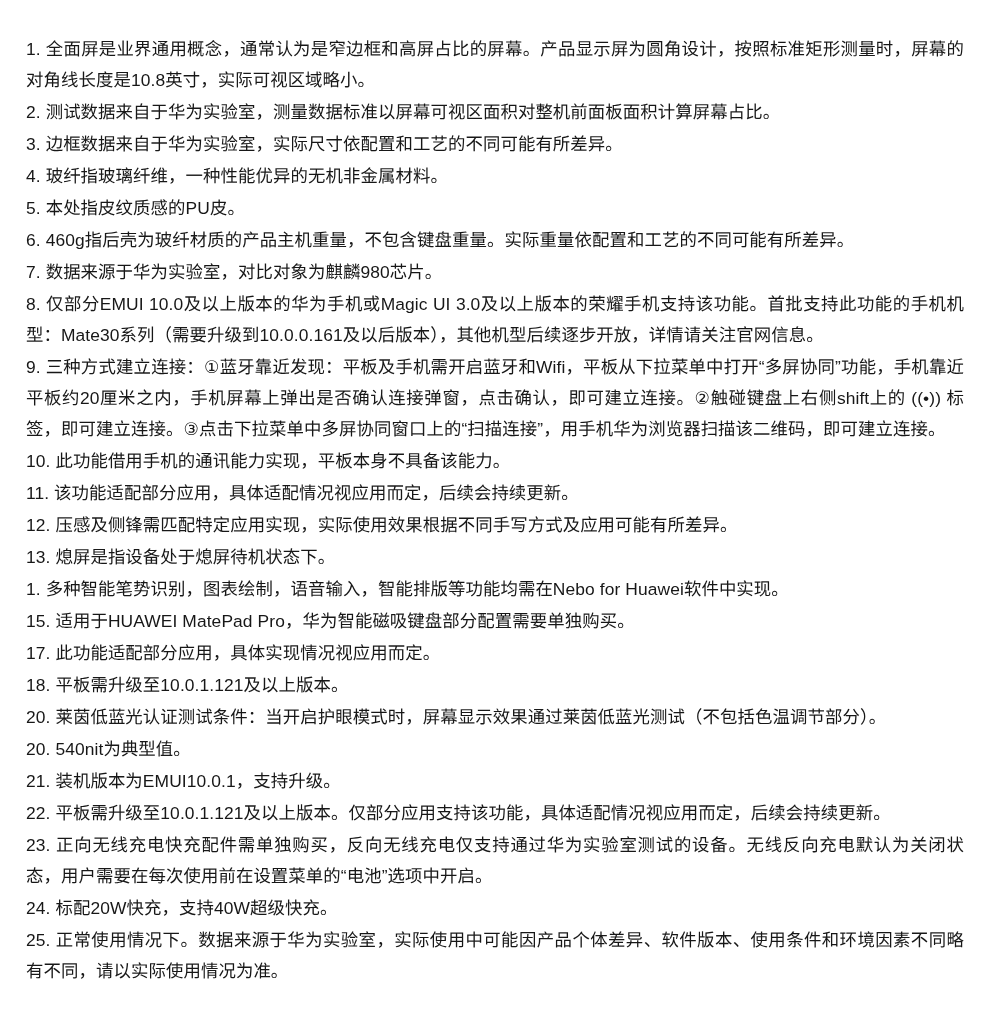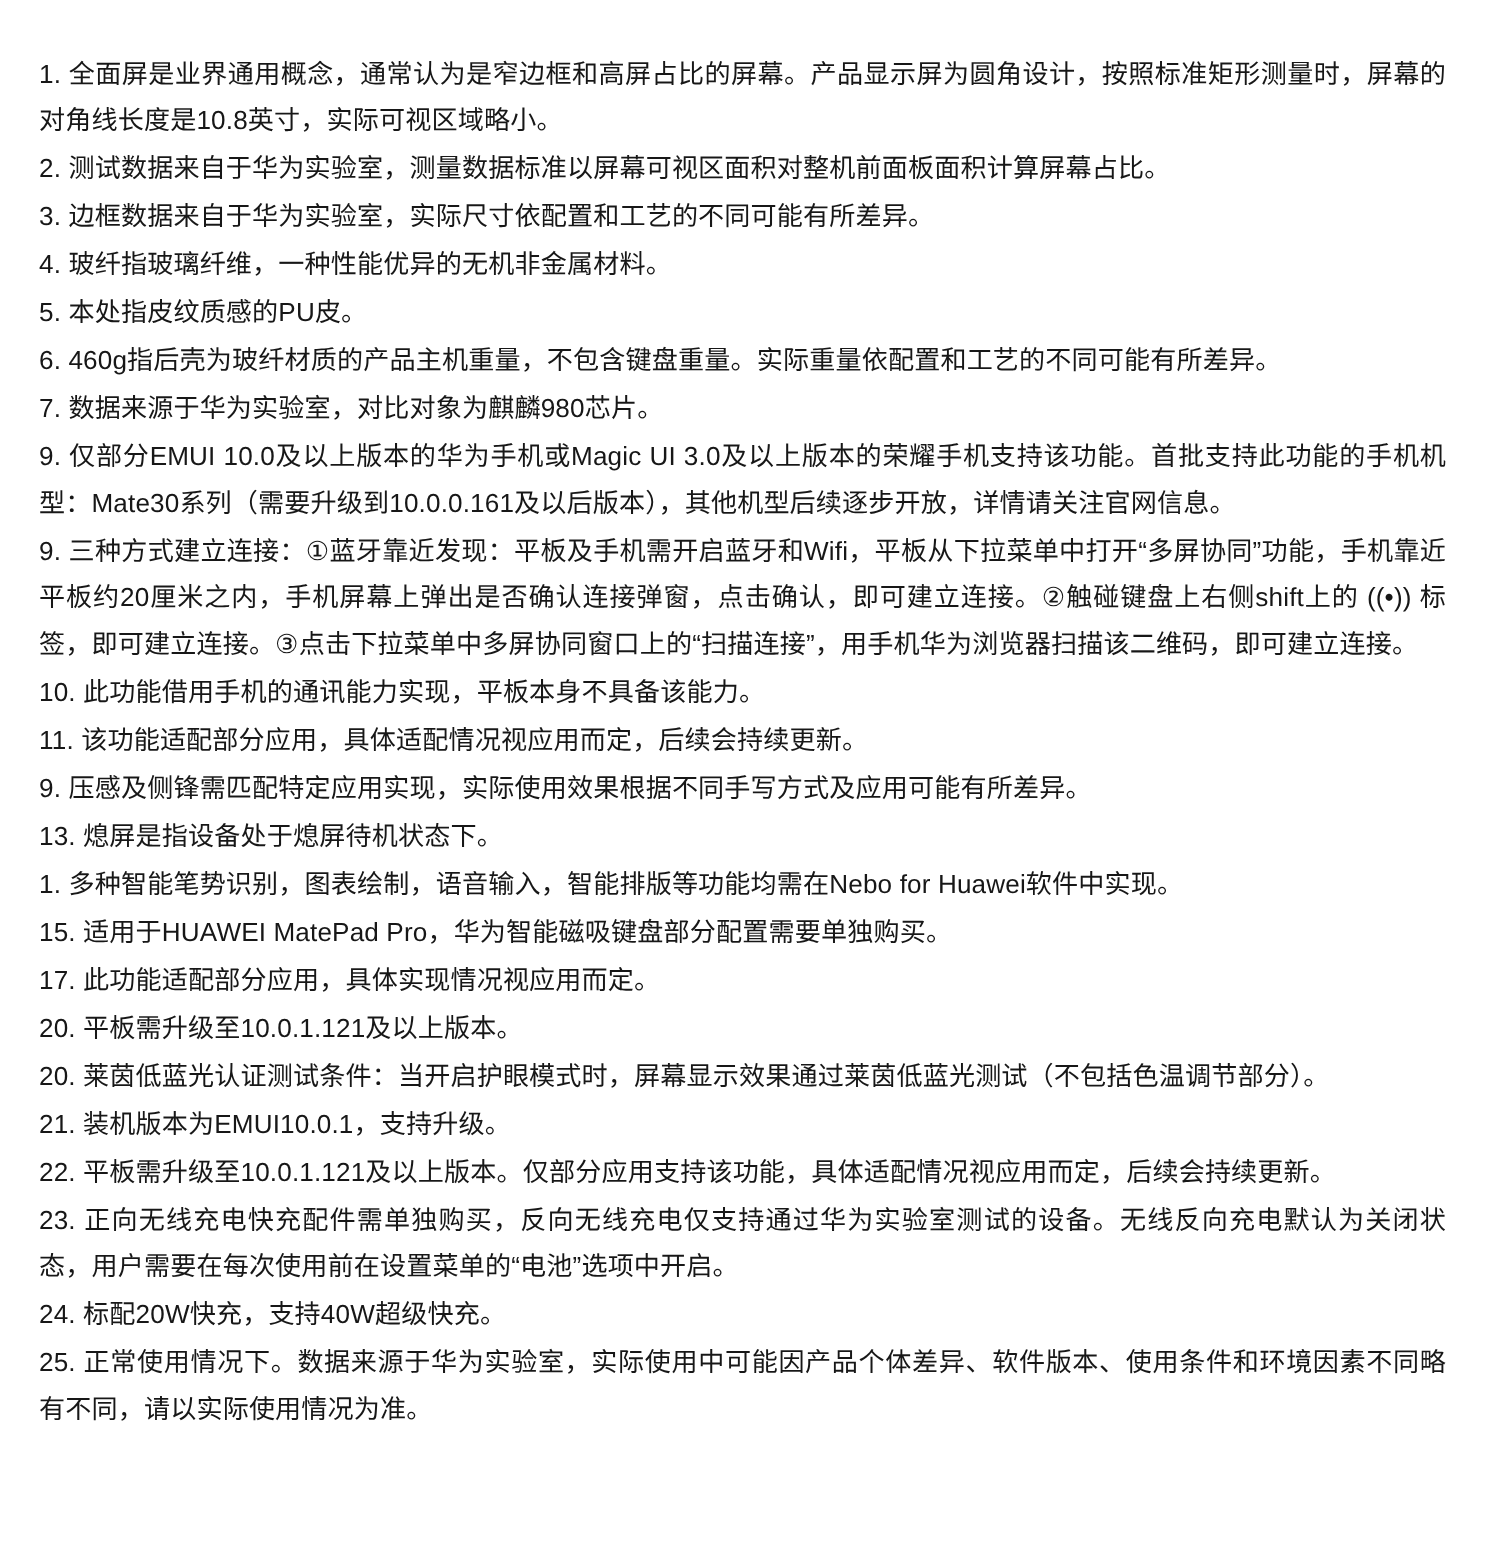--- a/index.html
+++ b/index.html
@@ -40,29 +40,30 @@
 <body>
 
 <div id="page">
   <p class="note">1. 全面屏是业界通用概念，通常认为是窄边框和高屏占比的屏幕。产品显示屏为圆角设计，按照标准矩形测量时，屏幕的对角线长度是10.8英寸，实际可视区域略小。</p>
   <p class="note">2. 测试数据来自于华为实验室，测量数据标准以屏幕可视区面积对整机前面板面积计算屏幕占比。</p>
   <p class="note">3. 边框数据来自于华为实验室，实际尺寸依配置和工艺的不同可能有所差异。</p>
   <p class="note">4. 玻纤指玻璃纤维，一种性能优异的无机非金属材料。</p>
   <p class="note">5. 本处指皮纹质感的PU皮。</p>
   <p class="note">6. 460g指后壳为玻纤材质的产品主机重量，不包含键盘重量。实际重量依配置和工艺的不同可能有所差异。</p>
   <p class="note">7. 数据来源于华为实验室，对比对象为麒麟980芯片。</p>
-  <p class="note">9. 仅部分EMUI 10.0及以上版本的华为手机或Magic UI 3.0及以上版本的荣耀手机支持该功能。首批支持此功能的手机机型：Mate30系列（需要升级到10.0.0.161及以后版本），其他机型后续逐步开放，详情请关注官网信息。</p>
+  <p class="note">8. 仅部分EMUI 10.0及以上版本的华为手机或Magic UI 3.0及以上版本的荣耀手机支持该功能。首批支持此功能的手机机型：Mate30系列（需要升级到10.0.0.161及以后版本），其他机型后续逐步开放，详情请关注官网信息。</p>
   <p class="note">9. 三种方式建立连接：①蓝牙靠近发现：平板及手机需开启蓝牙和Wifi，平板从下拉菜单中打开“多屏协同”功能，手机靠近平板约20厘米之内，手机屏幕上弹出是否确认连接弹窗，点击确认，即可建立连接。②触碰键盘上右侧shift上的 ((•)) 标签，即可建立连接。③点击下拉菜单中多屏协同窗口上的“扫描连接”，用手机华为浏览器扫描该二维码，即可建立连接。</p>
   <p class="note">10. 此功能借用手机的通讯能力实现，平板本身不具备该能力。</p>
   <p class="note">11. 该功能适配部分应用，具体适配情况视应用而定，后续会持续更新。</p>
-  <p class="note">9. 压感及侧锋需匹配特定应用实现，实际使用效果根据不同手写方式及应用可能有所差异。</p>
+  <p class="note">12. 压感及侧锋需匹配特定应用实现，实际使用效果根据不同手写方式及应用可能有所差异。</p>
   <p class="note">13. 熄屏是指设备处于熄屏待机状态下。</p>
   <p class="note">1. 多种智能笔势识别，图表绘制，语音输入，智能排版等功能均需在Nebo for Huawei软件中实现。</p>
   <p class="note">15. 适用于HUAWEI MatePad Pro，华为智能磁吸键盘部分配置需要单独购买。</p>
   <p class="note">17. 此功能适配部分应用，具体实现情况视应用而定。</p>
-  <p class="note">20. 平板需升级至10.0.1.121及以上版本。</p>
+  <p class="note">18. 平板需升级至10.0.1.121及以上版本。</p>
   <p class="note">20. 莱茵低蓝光认证测试条件：当开启护眼模式时，屏幕显示效果通过莱茵低蓝光测试（不包括色温调节部分）。</p>
+  <p class="note">20. 540nit为典型值。</p>
   <p class="note">21. 装机版本为EMUI10.0.1，支持升级。</p>
   <p class="note">22. 平板需升级至10.0.1.121及以上版本。仅部分应用支持该功能，具体适配情况视应用而定，后续会持续更新。</p>
   <p class="note">23. 正向无线充电快充配件需单独购买，反向无线充电仅支持通过华为实验室测试的设备。无线反向充电默认为关闭状态，用户需要在每次使用前在设置菜单的“电池”选项中开启。</p>
   <p class="note">24. 标配20W快充，支持40W超级快充。</p>
   <p class="note">25. 正常使用情况下。数据来源于华为实验室，实际使用中可能因产品个体差异、软件版本、使用条件和环境因素不同略有不同，请以实际使用情况为准。</p>
 </div>
 
 </body></html>

